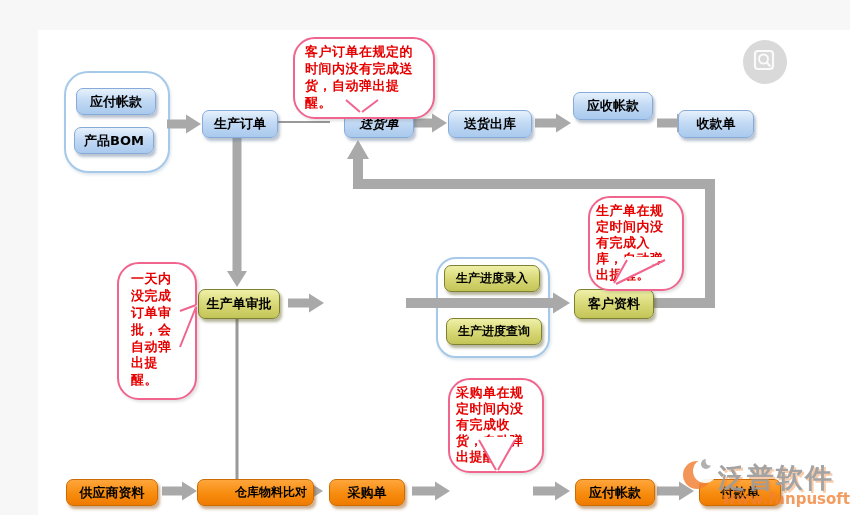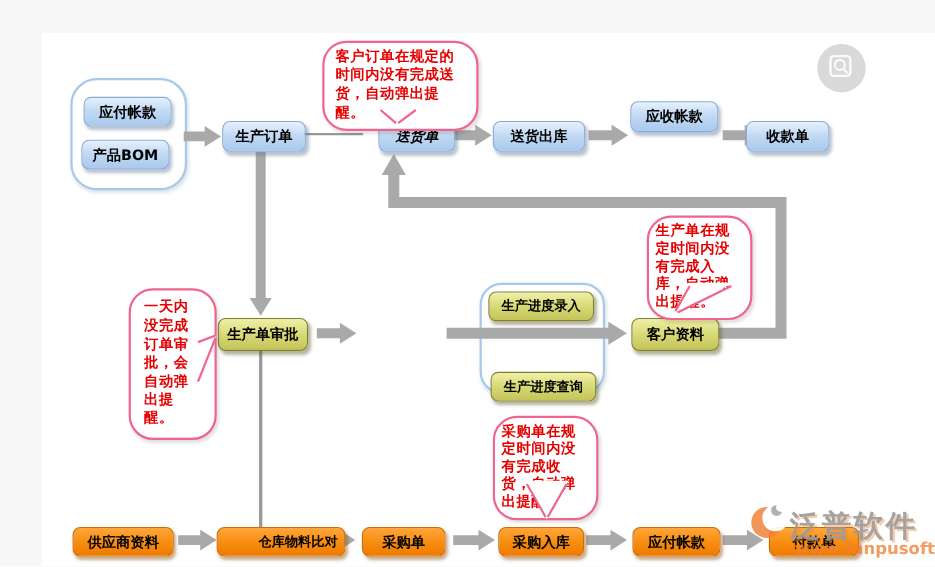--- a/index.html
+++ b/index.html
@@ -61,27 +61,26 @@
   <div class="node blue" style="left:76px;top:88px;width:78px;height:25px;">应付帐款</div>
   <div class="node blue" style="left:74px;top:127px;width:78px;height:25px;">产品BOM</div>
   <div class="node blue" style="left:202px;top:110px;width:74px;height:26px;">生产订单</div>
   <div class="node blue" style="left:344px;top:110px;width:68px;height:26px;font-style:italic;">送货单</div>
   <div class="node blue" style="left:448px;top:110px;width:82px;height:26px;">送货出库</div>
   <div class="node blue" style="left:573px;top:92px;width:78px;height:26px;">应收帐款</div>
   <div class="node blue" style="left:678px;top:110px;width:74px;height:26px;">收款单</div>
 
   <div class="node olive" style="left:198px;top:289px;width:80px;height:28px;">生产单审批</div>
   <div class="node olive" style="left:444px;top:265px;width:94px;height:25px;font-size:12px;">生产进度录入</div>
-  <div class="node olive" style="left:446px;top:318px;width:94px;height:25px;font-size:12px;margin-top:20px;">生产进度查询</div>
+  <div class="node olive" style="left:446px;top:318px;width:94px;height:25px;font-size:12px;">生产进度查询</div>
   <div class="node olive" style="left:574px;top:289px;width:78px;height:28px;">客户资料</div>
 
   <div class="node orange" style="left:66px;top:479px;width:90px;height:25px;">供应商资料</div>
   <div class="node orange" style="left:197px;top:479px;width:84px;height:25px;font-size:12px;padding-left:31px;">仓库物料比对</div>
   <div class="node orange" style="left:329px;top:479px;width:74px;height:25px;">采购单</div>
-  <div class="node orange" style="left:453px;top:479px;width:76px;height:25px;">采购入库</div>
   <div class="node orange" style="left:575px;top:479px;width:78px;height:25px;">应付帐款</div>
   <div class="node orange" style="left:699px;top:479px;width:80px;height:25px;">付款单</div>
 
   <div class="callout" style="left:293px;top:37px;width:142px;padding:5px 10px;">客户订单在规定的时间内没有完成送货，自动弹出提醒。</div>
   <div class="callout" style="left:117px;top:262px;width:80px;padding:8px 12px;font-family:Liberation Mono, monospace;">一天内没完成订单审批，会自动弹出提醒。</div>
   <div class="callout" style="left:588px;top:196px;width:96px;padding:5px 6px;line-height:1.24;">生产单在规定时间内没有完成入库，自动弹出提醒。</div>
   <div class="callout" style="left:448px;top:378px;width:96px;padding:5px 6px;line-height:1.24;">采购单在规定时间内没有完成收货，自动弹出提醒。</div>
 
   <svg class="layer z5" width="850" height="515" viewBox="0 0 850 515">
     <g>

